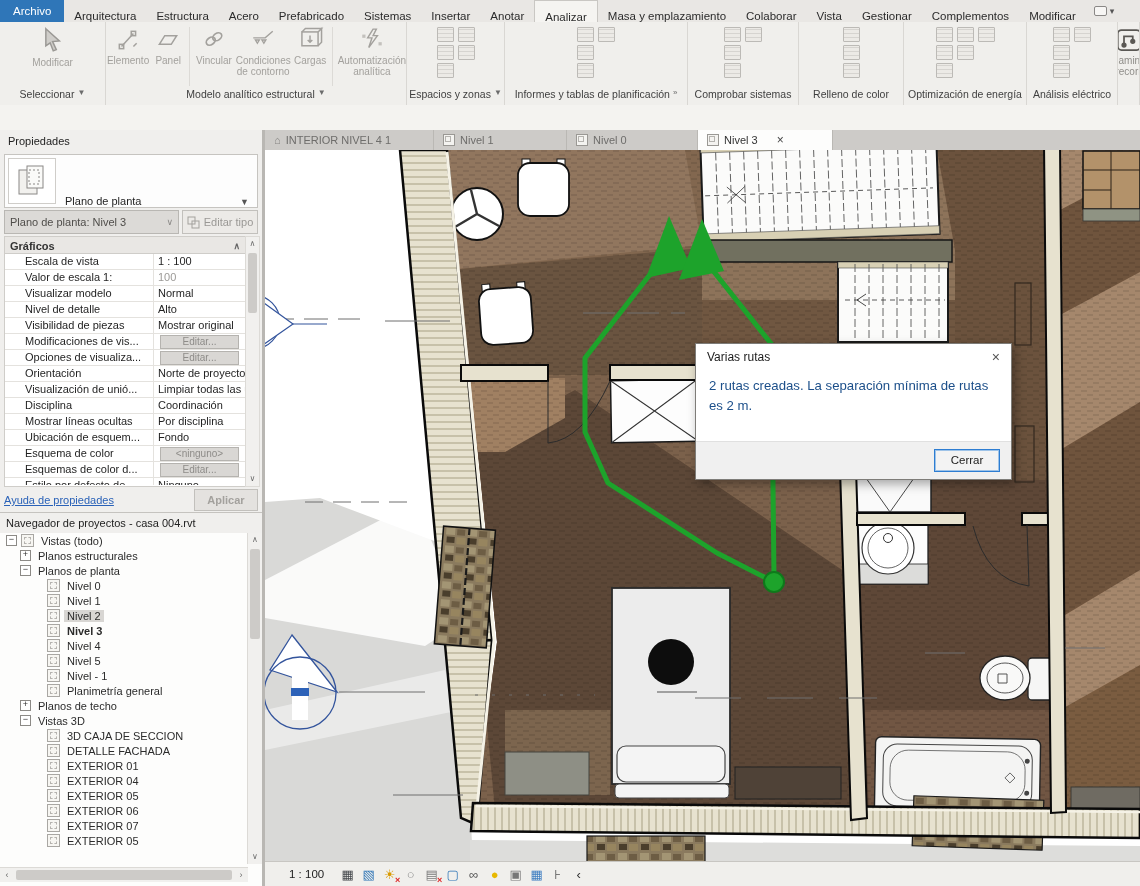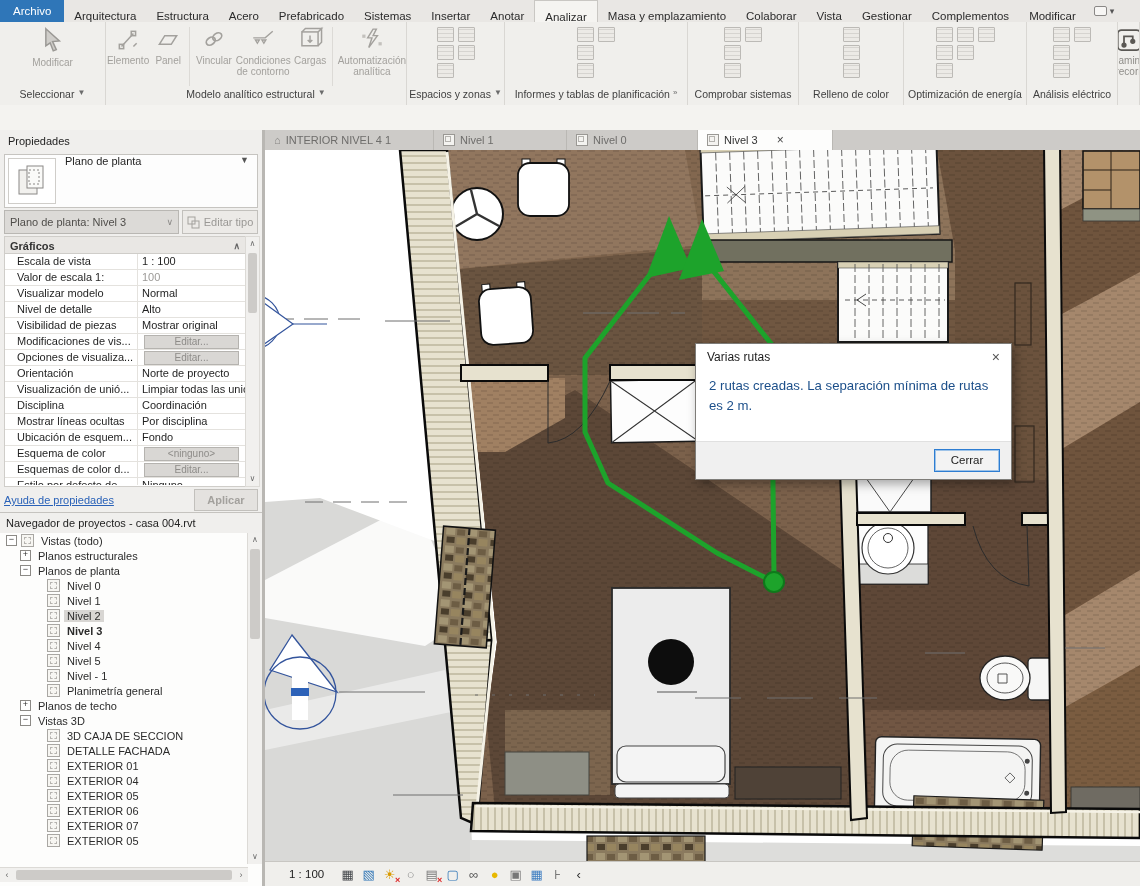--- a/index.html
+++ b/index.html
@@ -24,34 +24,34 @@
   .vsep{width:1px;background:#dcdad6;align-self:stretch;margin:2px 3px;}
   .icongrid{display:flex;flex-direction:column;gap:3px;padding-top:2px;}
   .icrow{display:flex;gap:4px;}
   .ric{width:15px;height:13px;border:1px solid #bcbab6;border-radius:1px;
        background:repeating-linear-gradient(0deg,#eceae6 0 3px,#d6d4d0 3px 4px);}
   
   #optionsbar{position:absolute;left:0;top:105px;right:0;height:25px;background:#f4f3f0;border-bottom:1px solid #cfcdc9;}
   
   #leftcol{position:absolute;left:0;top:130px;width:262px;bottom:0;background:#f0efed;border-right:3px solid #b9b7b3;font-size:11px;}
   #prop-title{height:22px;display:flex;align-items:center;padding-left:8px;color:#222;}
-  #selector{position:absolute;left:4px;top:24px;right:4px;height:52px;background:#fdfdfd;border:1px solid #c6c4c0;display:flex;align-items:flex-start;}
+  #selector{position:absolute;left:4px;top:24px;right:4px;height:52px;background:#fdfdfd;border:1px solid #c6c4c0;display:flex;align-items:flex-end;}
   #selector .thumb{width:46px;height:44px;border:1px solid #cfcdc9;margin:3px;background:#fff;display:flex;align-items:center;justify-content:center;}
   #selector .stext{flex:1;padding-left:6px;color:#1f1f1f;}
   #selector .sarrow{padding-right:8px;color:#555;font-size:9px;}
   #comborow{position:absolute;left:4px;top:80px;right:4px;height:24px;display:flex;gap:3px;}
   #combo{flex:1;background:#dcdad7;border:1px solid #b9b7b3;display:flex;align-items:center;padding:0 5px;color:#4f4d4a;}
   #combo .dd{margin-left:auto;color:#8a8886;font-size:9px;}
   #edit-type{width:74px;background:#eceae7;border:1px solid #c2c0bc;color:#9a9895;display:flex;align-items:center;justify-content:center;gap:4px;}
   #sechdr{position:absolute;left:4px;top:106px;right:16px;height:17px;background:#e9e7e4;border:1px solid #cfcdc9;display:flex;align-items:center;padding:0 5px;font-weight:bold;color:#333;}
   #sechdr .chev{margin-left:auto;font-size:9px;color:#666;}
   #propgrid{position:absolute;left:4px;top:123px;right:16px;height:232px;background:#fff;border:1px solid #cfcdc9;overflow:hidden;}
   .prow{height:15px;display:flex;border-bottom:1px solid #e4e2de;}
   .prow.clip{height:7px;overflow:hidden;border-bottom:none;}
-  .plab{width:108px;padding:1px 12px 0;border-right:1px solid #e4e2de;color:#1f1f1f;white-space:nowrap;overflow:hidden;}
+  .plab{width:108px;padding:1px 20px 0;border-right:1px solid #e4e2de;color:#1f1f1f;white-space:nowrap;overflow:hidden;}
   .pval{flex:1;padding:1px 4px 0;color:#1f1f1f;white-space:nowrap;overflow:hidden;}
   .pval.gray{color:#9c9a97;}
   .gridbtn{margin:0 2px;height:12px;background:#d9d7d4;border:1px solid #b5b3af;color:#8e8c89;font-size:10px;text-align:center;line-height:12px;}
   #prop-scroll{position:absolute;right:2px;top:106px;width:13px;height:249px;background:#f1f0ee;border:1px solid #dcdad6;}
   #helprow{position:absolute;left:4px;top:358px;right:4px;height:24px;display:flex;align-items:center;}
   #help-link{color:#2a62b8;text-decoration:underline;}
   #apply-btn{margin-left:auto;width:62px;height:20px;background:#e4e2df;border:1px solid #c2c0bc;color:#a3a19d;text-align:center;line-height:20px;font-weight:bold;}
   #browser{position:absolute;left:0;top:382px;right:0;bottom:0;border-top:1px solid #c5c3bf;background:#fdfdfc;}
   #browser-title{height:20px;display:flex;align-items:center;padding-left:6px;background:#f0efed;color:#222;}
   #tree{position:absolute;left:0;top:20px;right:14px;bottom:22px;overflow:hidden;}

